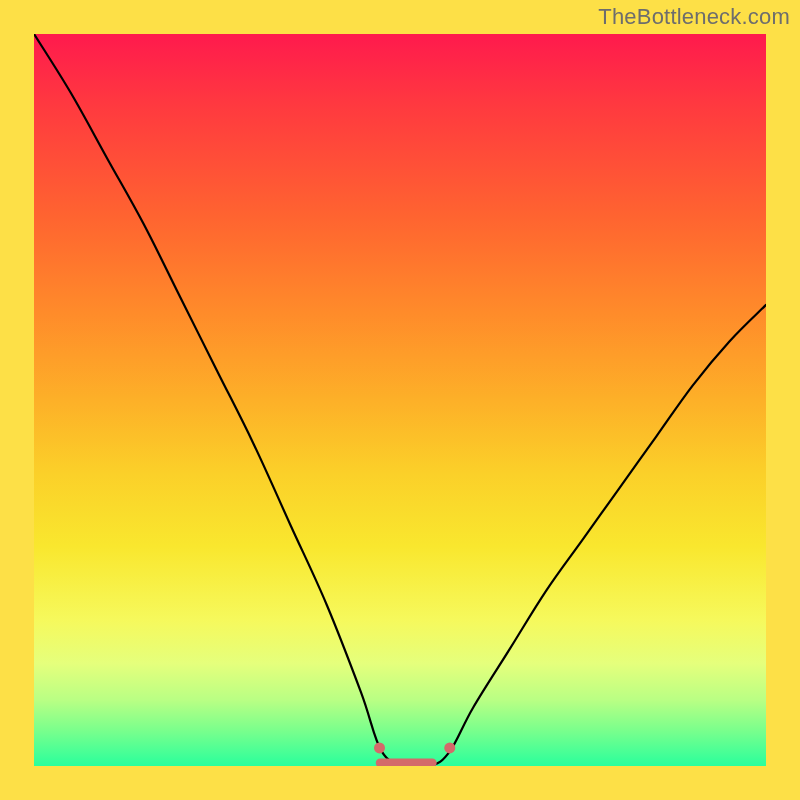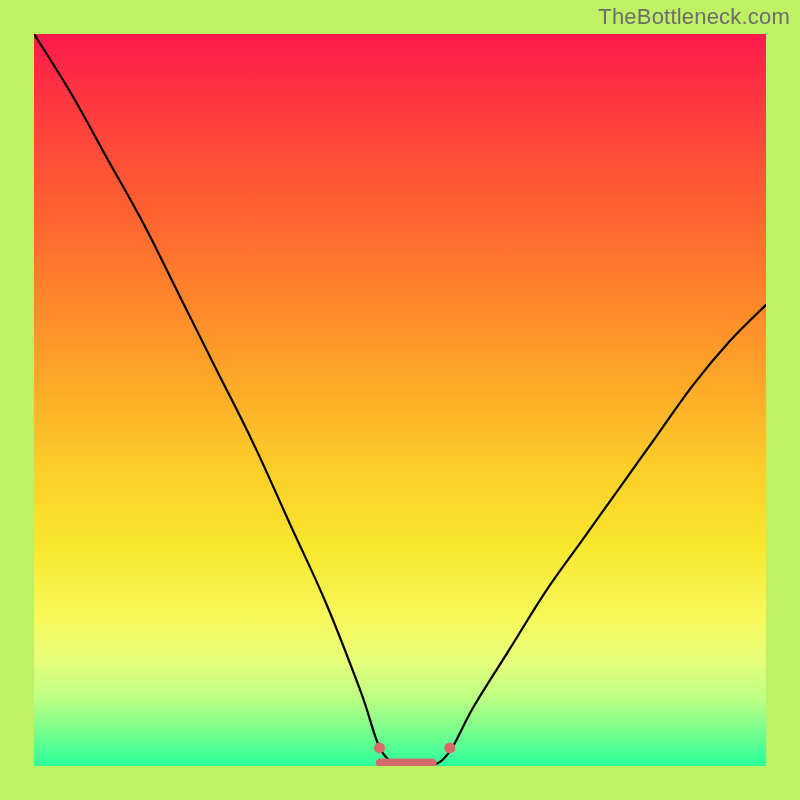--- a/index.html
+++ b/index.html
@@ -8,21 +8,21 @@
     width: 800px;
     height: 800px;
     background: #000;
     overflow: hidden;
     font-family: Arial, Helvetica, sans-serif;
   }
   .frame {
     position: relative;
     width: 800px;
     height: 800px;
-    background: #bef264;
+    background: #fde047;
   }
   .watermark {
     position: absolute;
     top: 4px;
     right: 10px;
     color: #6d6d6d;
     font-size: 22px;
     font-weight: 500;
     letter-spacing: 0.2px;
     z-index: 10;

